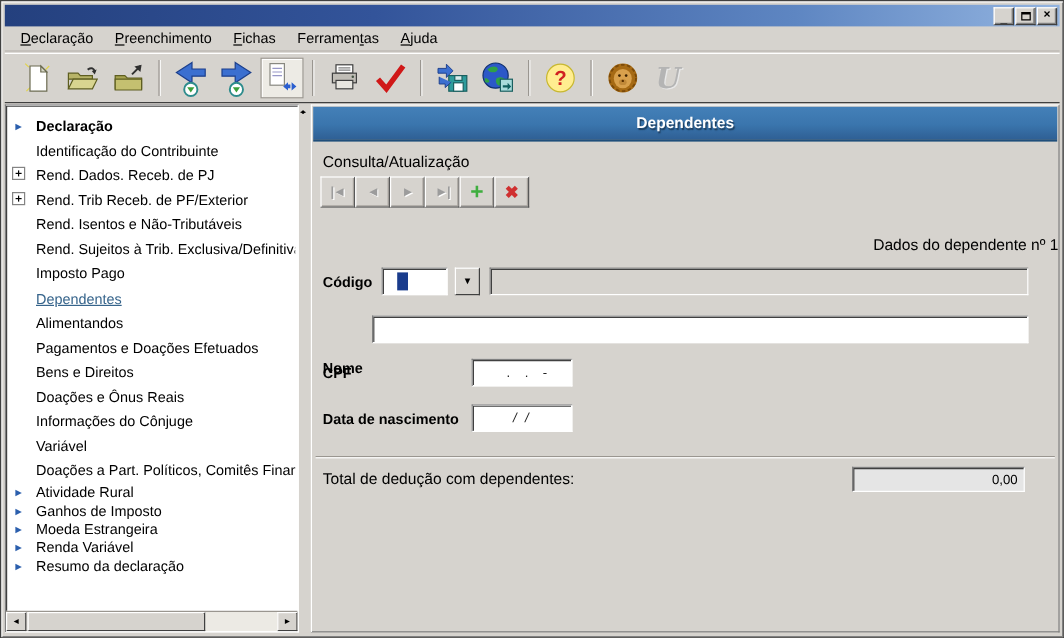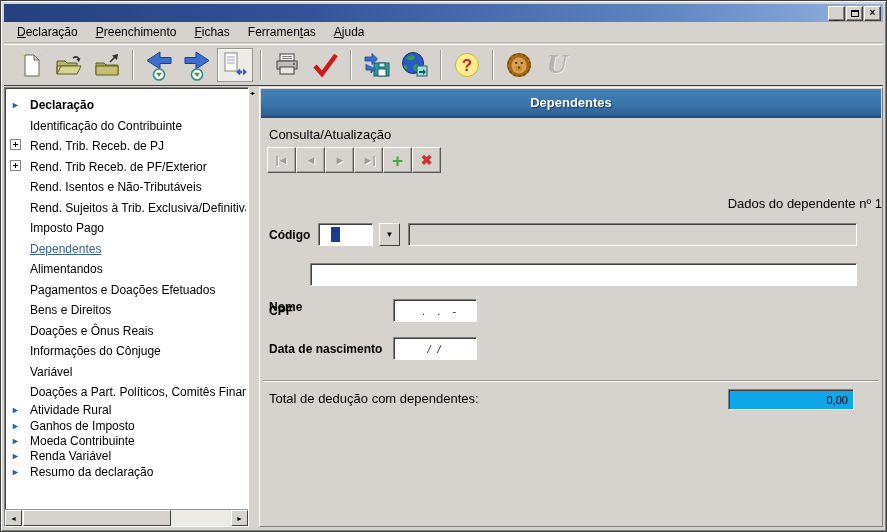--- a/index.html
+++ b/index.html
@@ -136,21 +136,21 @@
     font-size:11px;color:#222;display:flex;align-items:center;justify-content:center;letter-spacing:2px;
   }
   .data-input{
     position:absolute;top:249px;left:133px;width:84px;height:23px;background:#fff;
     font-size:11px;font-style:italic;color:#222;display:flex;align-items:center;justify-content:center;letter-spacing:2px;
   }
   .divider{position:absolute;top:292px;left:3px;right:3px;height:2px;
     border-top:1px solid #9A9690;border-bottom:1px solid #FFFFFF;}
   .total-label{top:303px;left:9px;font-size:13px;}
   .total-field{
-    position:absolute;top:301px;right:28px;width:126px;height:21px;background:#0ea5e9;
+    position:absolute;top:301px;right:28px;width:144px;height:21px;background:#e5e5e5;
     font-size:11px;display:flex;align-items:center;justify-content:flex-end;padding-right:5px;
   }
   svg{display:block;}
 </style>
 </head>
 <body>
 
 <div class="window">
 
   <div class="titlebar">
@@ -297,21 +297,21 @@
       <li>
           <span class="marker"><span class="arrow">►</span></span>
           <span class="bold">Declaração</span>
         </li>
       <li>
           <span class="marker"></span>
           <span>Identificação do Contribuinte</span>
         </li>
       <li>
           <span class="marker"><span class="plusbox"></span></span>
-          <span>Rend. Trib. Receb. de PJ</span>
+          <span>Rend. Dados. Receb. de PJ</span>
         </li>
       <li>
           <span class="marker"><span class="plusbox"></span></span>
           <span>Rend. Trib Receb. de PF/Exterior</span>
         </li>
       <li>
           <span class="marker"></span>
           <span>Rend. Isentos e Não-Tributáveis</span>
         </li>
       <li>
@@ -357,21 +357,21 @@
       <li class="tight">
           <span class="marker"><span class="arrow">►</span></span>
           <span>Atividade Rural</span>
         </li>
       <li class="tight">
           <span class="marker"><span class="arrow">►</span></span>
           <span>Ganhos de Imposto</span>
         </li>
       <li class="tight">
           <span class="marker"><span class="arrow">►</span></span>
-          <span>Moeda Contribuinte</span>
+          <span>Moeda Estrangeira</span>
         </li>
       <li class="tight">
           <span class="marker"><span class="arrow">►</span></span>
           <span>Renda Variável</span>
         </li>
       <li class="tight">
           <span class="marker"><span class="arrow">►</span></span>
           <span>Resumo da declaração</span>
         </li>
     </ul>

